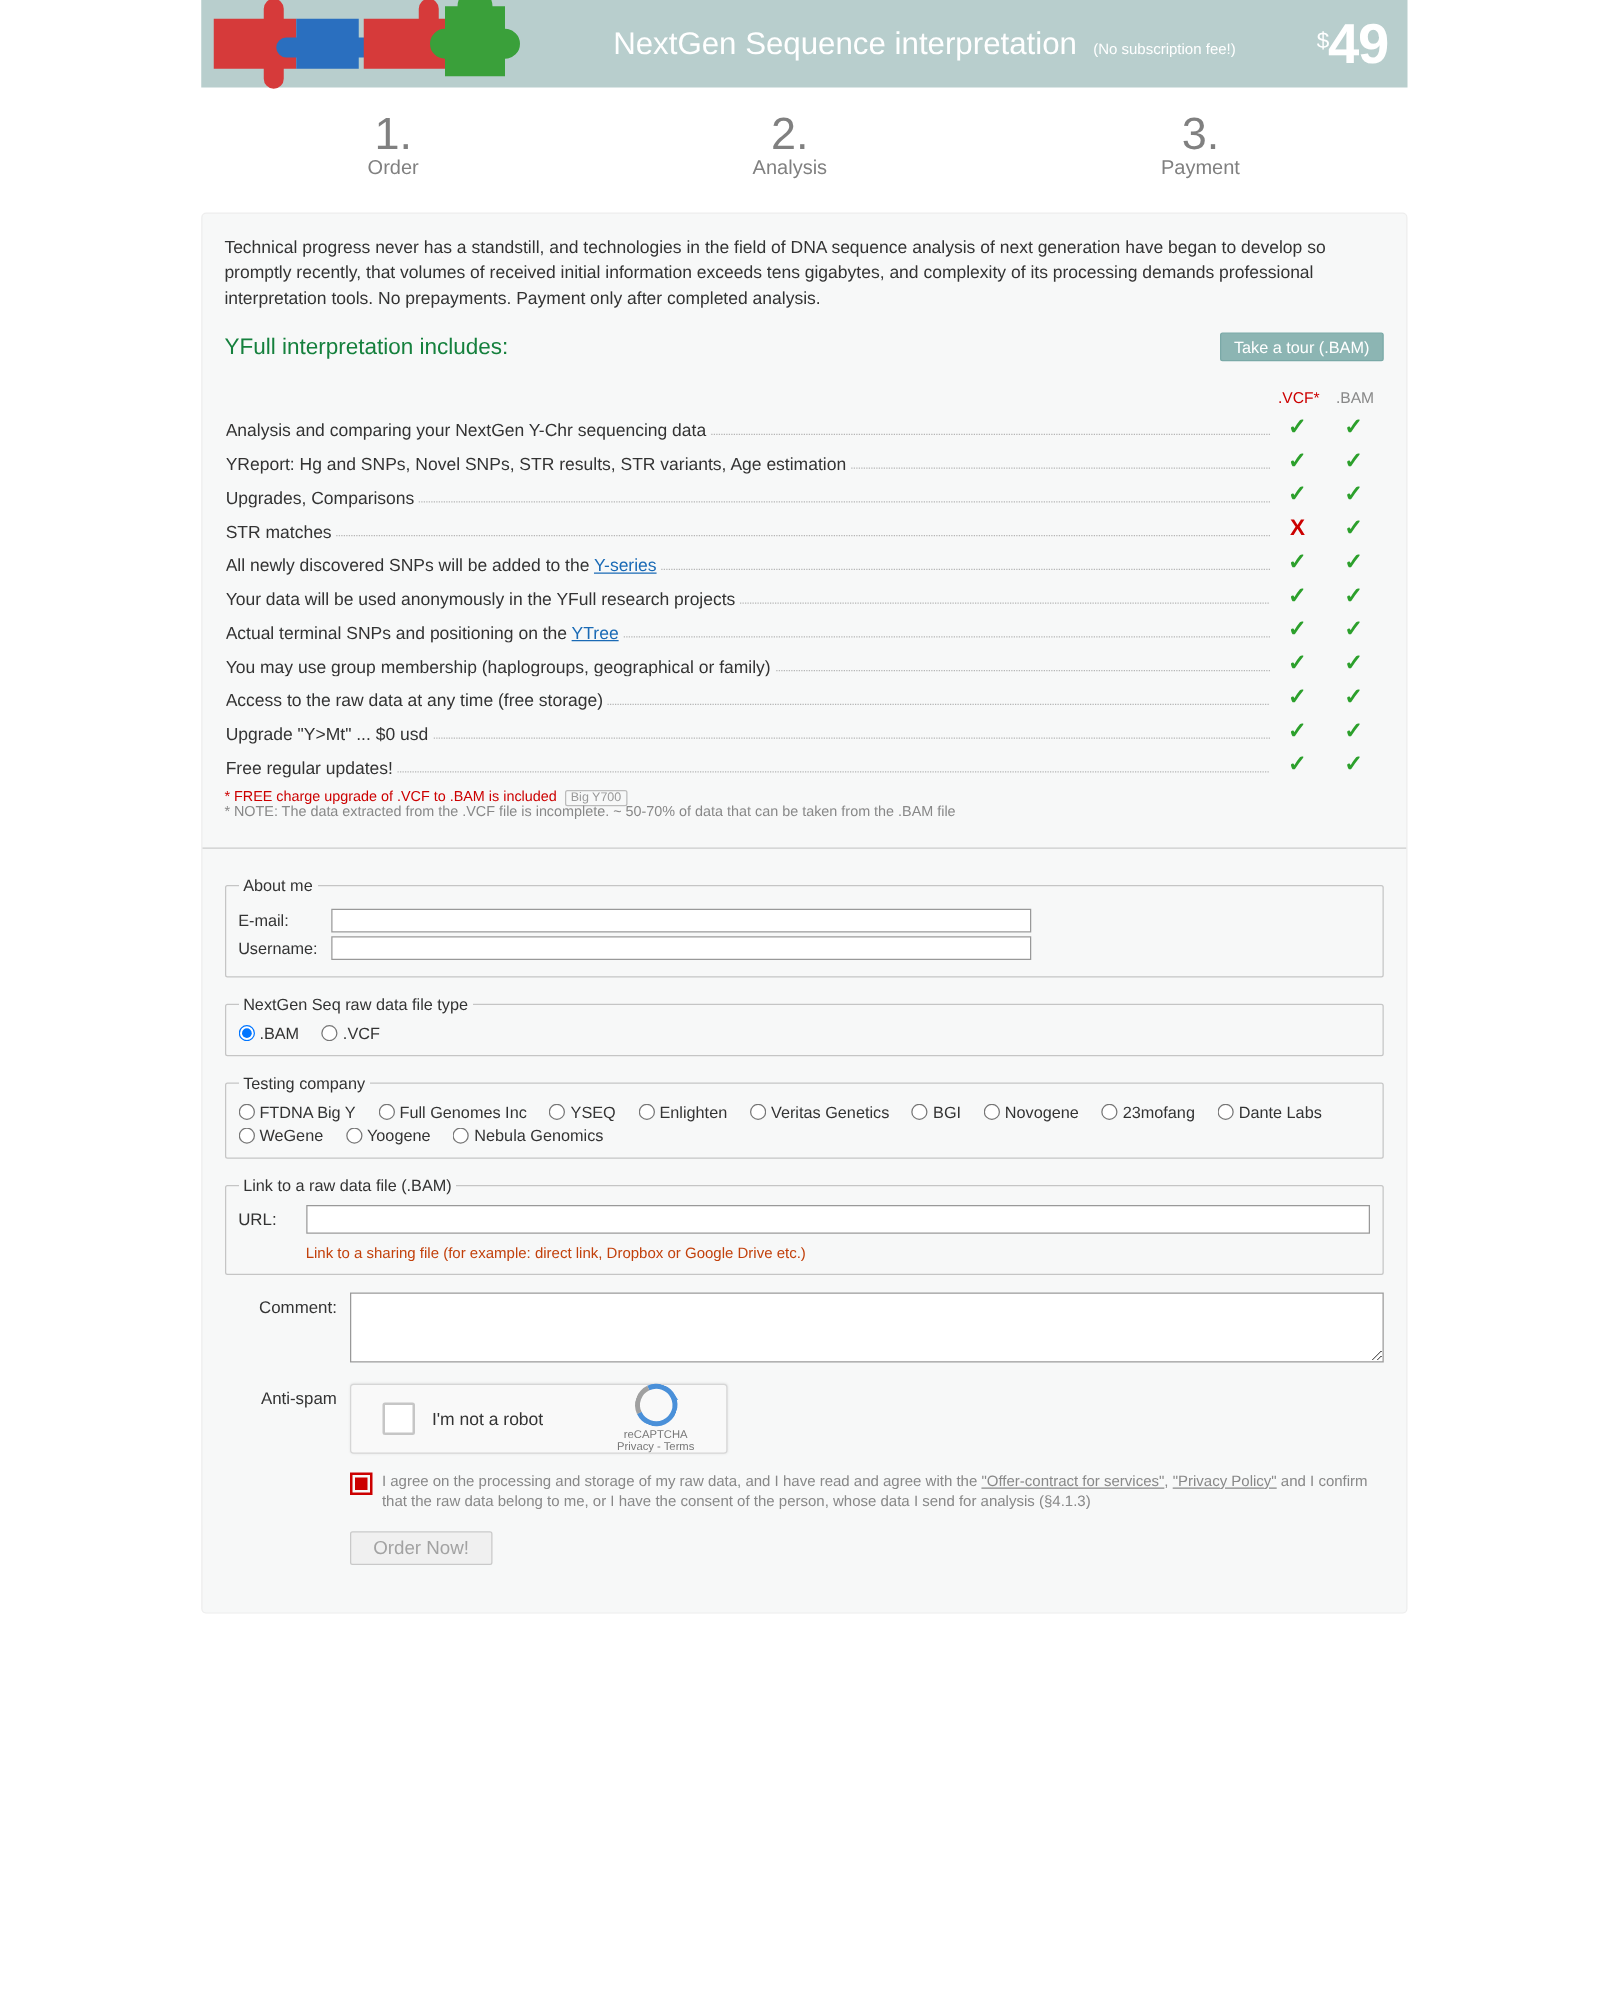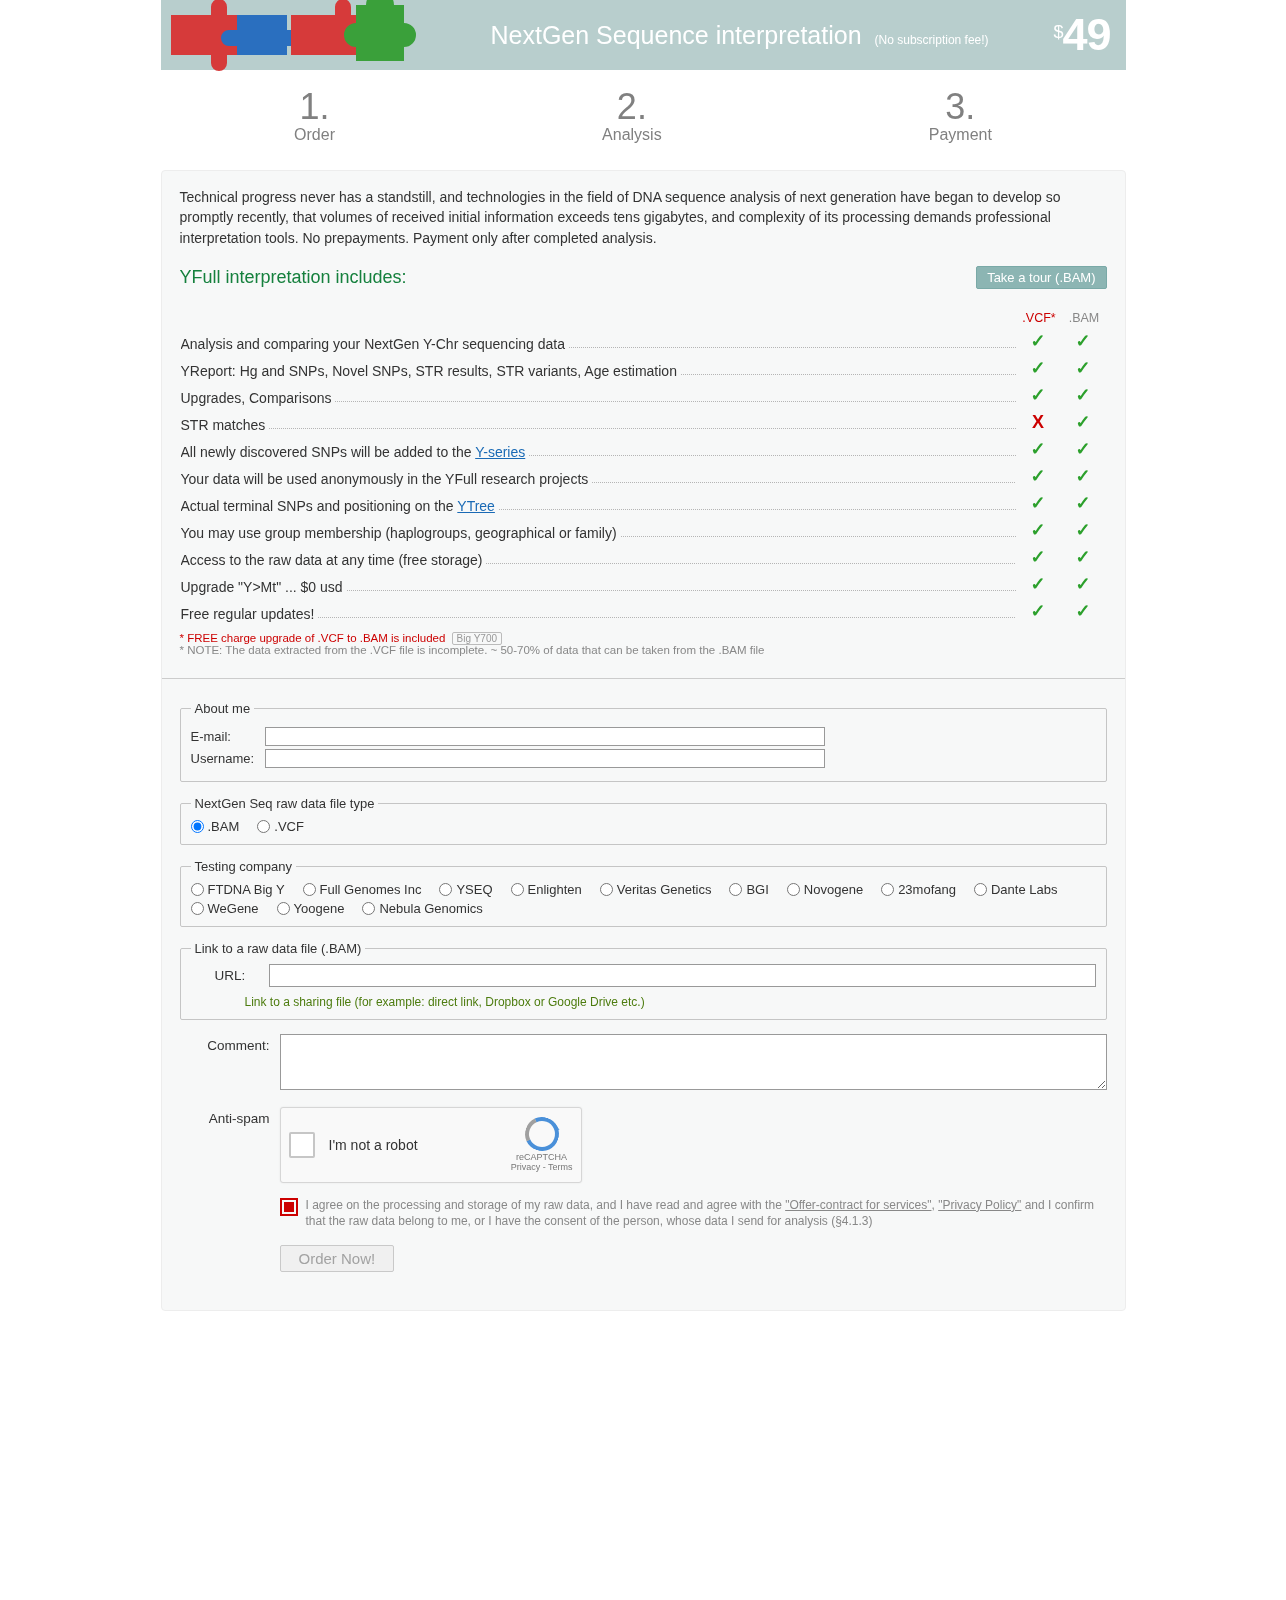--- a/index.html
+++ b/index.html
@@ -60,31 +60,31 @@
   fieldset{border:1px solid #c5c5c5;border-radius:2px;margin:0 0 14px;padding:8px 10px 10px;}
   legend{padding:0 4px;font-size:13px;color:#333;}
   .fld-row{display:flex;align-items:center;margin:3px 0;}
   .fld-row label.k{width:74px;text-align:left;font-size:13px;}
   .fld-row input[type=text]{width:560px;height:19px;border:1px solid #999;font-size:13px;padding:0 2px;}
 
   .radio-row{display:flex;flex-wrap:wrap;gap:4px 18px;align-items:center;}
   .radio-item{display:flex;align-items:center;gap:4px;font-size:13px;}
   .radio-item input{margin:0;}
 
-  .url-row{display:flex;align-items:center;gap:10px;margin-left:24px;}
+  .url-row{display:flex;align-items:center;gap:10px;}
   .url-row .k{width:44px;}
   .url-row input{flex:1;height:23px;border:1px solid #999;padding:0 4px;}
-  .hint{font-size:12px;color:#4d7c0f;margin:8px 0 0 54px;}
+  .hint{font-size:12px;color:#c2410c;margin:8px 0 0 54px;}
 
   .form-row{display:flex;margin:14px 0;}
   .form-row .key{width:100px;text-align:right;padding-right:10px;padding-top:4px;font-size:13.5px;}
   .form-row .val{flex:1;}
   textarea.comment{width:100%;height:56px;border:1px solid #999;resize:both;font-family:inherit;}
 
-  .recaptcha{width:302px;height:76px;border:1px solid #d6d6d6;border-radius:3px;background:#f9f9f9;display:flex;align-items:center;padding:0 8px;box-shadow:0 0 2px rgba(0,0,0,.08);}
+  .recaptcha{width:302px;height:56px;border:1px solid #d6d6d6;border-radius:3px;background:#f9f9f9;display:flex;align-items:center;padding:0 25px;box-shadow:0 0 2px rgba(0,0,0,.08);}
   .recaptcha .box{width:26px;height:26px;border:2px solid #c6c6c6;border-radius:2px;background:#fff;}
   .recaptcha .txt{margin-left:14px;font-size:14px;color:#333;}
   .recaptcha .logo{margin-left:auto;text-align:center;font-size:9px;color:#777;}
   .recaptcha .logo .spin{width:34px;height:34px;margin:0 auto 1px;position:relative;}
   .recaptcha .logo .spin::before{content:"";position:absolute;inset:0;border:4px solid #4a90d9;border-left-color:#a0a0a0;border-radius:50%;transform:rotate(20deg);}
   .recaptcha .logo .spin::after{content:"";position:absolute;right:1px;top:8px;border:4px solid transparent;border-top-color:#4a90d9;transform:rotate(55deg);}
 
   .consent{display:flex;gap:8px;font-size:12px;color:#888;line-height:1.35;}
   .consent .ck{width:18px;height:18px;border:2px solid var(--red);flex-shrink:0;display:flex;align-items:center;justify-content:center;margin-top:1px;}
   .consent .ck .inner{width:10px;height:10px;background:var(--red);}

